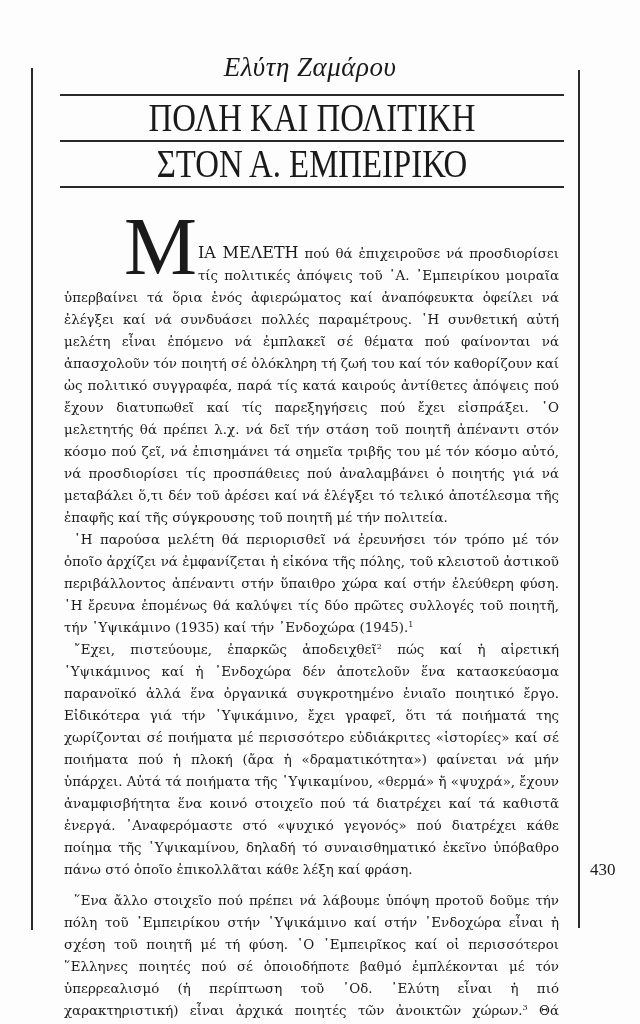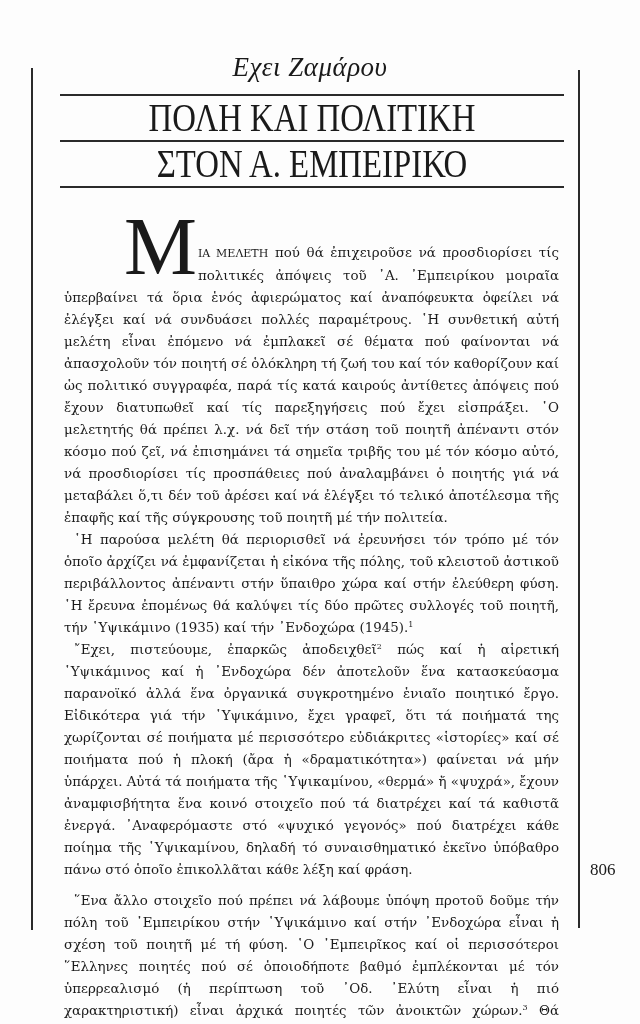--- a/index.html
+++ b/index.html
@@ -23,43 +23,43 @@
       position: absolute; left: 64px; width: 495px; top: 220px;
       font-family: "DejaVu Serif", serif; font-size: 13.4px; line-height: 22px; text-align: justify;
     }
     .body p { margin: 0; text-indent: 0; }
     .body p.indent { text-indent: 10px; }
     .body p.gap { margin-top: 9px; }
     .dropcap {
       float: left; font-family: "Liberation Serif", serif; font-size: 82px; line-height: 62px;
       margin: -4px 0 0 60px; padding-right: 1px;
     }
-    .sc { font-variant: small-caps; font-size: 11px; }
+    .sc { font-variant: small-caps; font-size: 16px; }
     .it { }
     sup { font-size: 8px; line-height: 0; }
     .page-number {
       position: absolute; left: 590px; top: 860px; font-family: "Liberation Serif", serif; font-size: 17px;
     }
   </style>
 </head>
 <body>
 
 <div class="vline-left"></div>
 <div class="vline-right"></div>
 
-<div class="author">Εχει Ζαμάρου</div>
+<div class="author">Ελύτη Ζαμάρου</div>
 <div class="hrule" style="top:94px"></div>
 <div class="title-line" style="top:94px">ΠΟΛΗ ΚΑΙ ΠΟΛΙΤΙΚΗ</div>
 <div class="hrule" style="top:140px"></div>
 <div class="title-line" style="top:140px">ΣΤΟΝ Α. ΕΜΠΕΙΡΙΚΟ</div>
 <div class="hrule" style="top:186px"></div>
 
 <div class="body">
   <p><span class="dropcap">Μ</span><span style="display:block;height:22px"></span><span class="sc">ΙΑ ΜΕΛΕΤΗ</span><span> πού θά ἐπιχειροῦσε νά προσδιορίσει τίς πολιτικές ἀπόψεις τοῦ ᾿Α. ᾿Εμπειρίκου μοιραῖα ὑπερβαίνει τά ὅρια ἑνός ἀφιερώματος καί ἀναπόφευκτα ὀφείλει νά ἐλέγξει καί νά συνδυάσει πολλές παραμέτρους. ῾Η συνθετική αὐτή μελέτη εἶναι ἐπόμενο νά ἐμπλακεῖ σέ θέματα πού φαίνονται νά ἀπασχολοῦν τόν ποιητή σέ ὁλόκληρη τή ζωή του καί τόν καθορίζουν καί ὡς πολιτικό συγγραφέα, παρά τίς κατά καιρούς ἀντίθετες ἀπόψεις πού ἔχουν διατυπωθεῖ καί τίς παρεξηγήσεις πού ἔχει εἰσπράξει. ῾Ο μελετητής θά πρέπει λ.χ. νά δεῖ τήν στάση τοῦ ποιητῆ ἀπέναντι στόν κόσμο πού ζεῖ, νά ἐπισημάνει τά σημεῖα τριβῆς του μέ τόν κόσμο αὐτό, νά προσδιορίσει τίς προσπάθειες πού ἀναλαμβάνει ὁ ποιητής γιά νά μεταβάλει ὅ,τι δέν τοῦ ἀρέσει καί νά ἐλέγξει τό τελικό ἀποτέλεσμα τῆς ἐπαφῆς καί τῆς σύγκρουσης τοῦ ποιητῆ μέ τήν πολιτεία.</span></p>
 
   <p class="indent"><span>῾Η παρούσα μελέτη θά περιορισθεῖ νά ἐρευνήσει τόν τρόπο μέ τόν ὁποῖο ἀρχίζει νά ἐμφανίζεται ἡ εἰκόνα τῆς πόλης, τοῦ κλειστοῦ ἀστικοῦ περιβάλλοντος ἀπέναντι στήν ὕπαιθρο χώρα καί στήν ἐλεύθερη φύση. ῾Η ἔρευνα ἐπομένως θά καλύψει τίς δύο πρῶτες συλλογές τοῦ ποιητῆ, τήν </span><span class="it">῾Υψικάμινο</span><span> (1935) καί τήν </span><span class="it">᾿Ενδοχώρα</span><span> (1945).</span><sup>1</sup></p>
 
   <p class="indent"><span>῎Εχει, πιστεύουμε, ἐπαρκῶς ἀποδειχθεῖ</span><sup>2</sup><span> πώς καί ἡ αἱρετική </span><span class="it">῾Υψικάμινος</span><span> καί ἡ </span><span class="it">᾿Ενδοχώρα</span><span> δέν ἀποτελοῦν ἕνα κατασκεύασμα παρανοϊκό ἀλλά ἕνα ὀργανικά συγκροτημένο ἑνιαῖο ποιητικό ἔργο. Εἰδικότερα γιά τήν </span><span class="it">῾Υψικάμινο</span><span>, ἔχει γραφεῖ, ὅτι τά ποιήματά της χωρίζονται σέ ποιήματα μέ περισσότερο εὐδιάκριτες «ἱστορίες» καί σέ ποιήματα πού ἡ πλοκή (ἄρα ἡ «δραματικότητα») φαίνεται νά μήν ὑπάρχει. Αὐτά τά ποιήματα τῆς </span><span class="it">῾Υψικαμίνου</span><span>, «θερμά» ἤ «ψυχρά», ἔχουν ἀναμφισβήτητα ἕνα κοινό στοιχεῖο πού τά διατρέχει καί τά καθιστᾶ ἐνεργά. ᾿Αναφερόμαστε στό «ψυχικό γεγονός» πού διατρέχει κάθε ποίημα τῆς </span><span class="it">῾Υψικαμίνου</span><span>, δηλαδή τό συναισθηματικό ἐκεῖνο ὑπόβαθρο πάνω στό ὁποῖο ἐπικολλᾶται κάθε λέξη καί φράση.</span></p>
 
   <p class="indent gap"><span>῞Ενα ἄλλο στοιχεῖο πού πρέπει νά λάβουμε ὑπόψη προτοῦ δοῦμε τήν πόλη τοῦ ᾿Εμπειρίκου στήν </span><span class="it">῾Υψικάμινο</span><span> καί στήν </span><span class="it">᾿Ενδοχώρα</span><span> εἶναι ἡ σχέση τοῦ ποιητῆ μέ τή φύση. ῾Ο ᾿Εμπειρῖκος καί οἱ περισσότεροι ῞Ελληνες ποιητές πού σέ ὁποιοδήποτε βαθμό ἐμπλέκονται μέ τόν ὑπερρεαλισμό (ἡ περίπτωση τοῦ ᾿Οδ. ᾿Ελύτη εἶναι ἡ πιό χαρακτηριστική) εἶναι ἀρχικά ποιητές τῶν ἀνοικτῶν χώρων.</span><sup>3</sup><span> Θά λέγαμε ὅτι οἱ</span></p>
 </div>
 
-<div class="page-number">806</div>
+<div class="page-number">430</div>
 
 </body></html>

